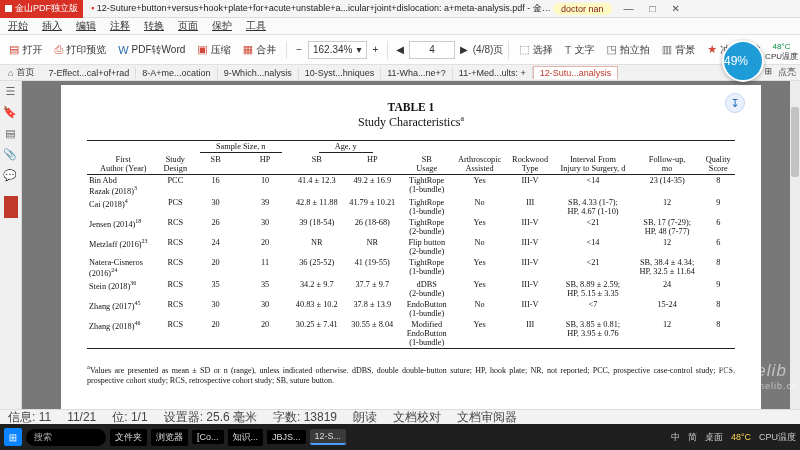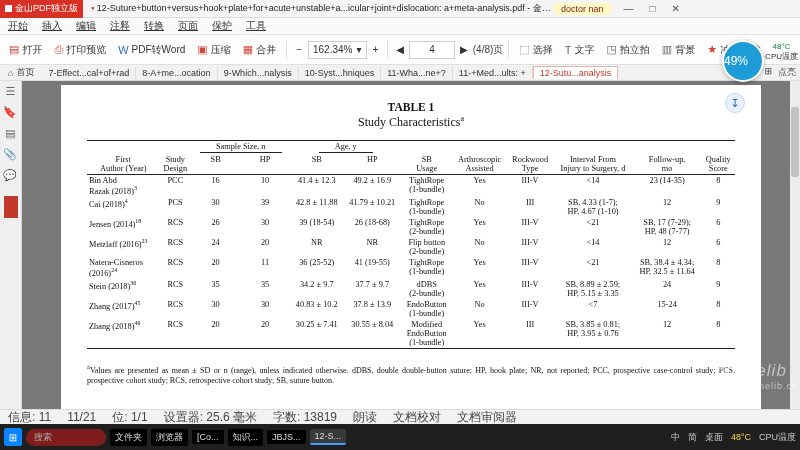--- a/index.html
+++ b/index.html
@@ -128,21 +128,21 @@
   .taskbar {
     height:26px; background:#1f1f1f; display:flex; align-items:center; gap:4px;
     padding:0 4px; font-size:9px; color:#ddd; position:relative;
   }
   .tb-item {
     display:flex; align-items:center; gap:3px; padding:2px 5px; background:#000000;
     border-radius:2px; max-width:86px; overflow:hidden; white-space:nowrap;
   }
   .tb-item.active { background:#3a3a3a; border-bottom:2px solid #4a9eff; }
   .tb-start { width:18px; height:18px; background:#0a84ff; border-radius:2px; display:flex; align-items:center; justify-content:center; color:#fff; font-size:10px;}
-  .tb-search { background:#7f1d1d; border-radius:9px; padding:2px 8px; color:#aaa; width:80px; }
+  .tb-search { background:#000000; border-radius:9px; padding:2px 8px; color:#aaa; width:80px; }
   .tray { margin-left:auto; display:flex; align-items:center; gap:8px; color:#ccc; }
   .tray .temp { color:#ffd34d; }
 
   
   .cpu-widget {
     position:absolute; right:36px; top:40px; width:42px; height:42px; border-radius:50%;
     background:#1e9cd7; color:#fff; display:flex; align-items:center; justify-content:flex-start;
     font-size:12px; border:2px solid #fff; box-shadow:0 1px 4px rgba(0,0,0,.3); z-index:30;
   }
   .cpu-label {

